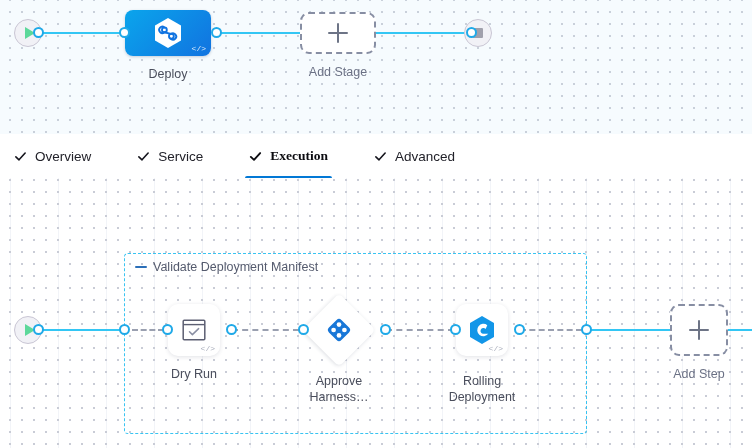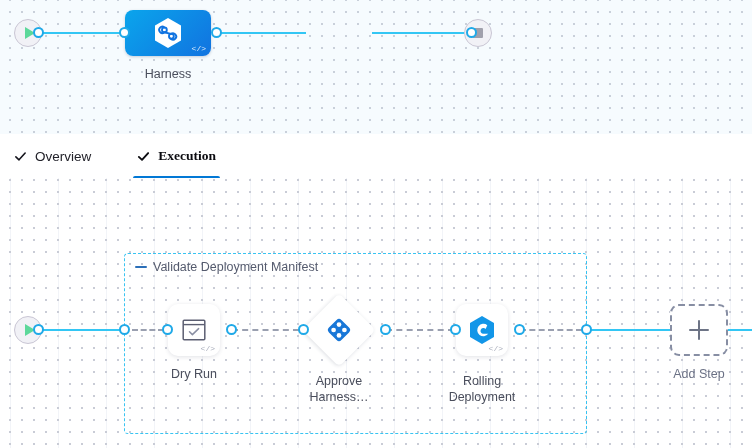--- a/index.html
+++ b/index.html
@@ -171,55 +171,77 @@
     <div class="node-wrap" style="left:125px;top:10px;width:86px;height:46px;">
       <div class="deploy-node">
         <svg width="30" height="32" viewBox="0 0 30 32">
           <path d="M15 1 L28 8.5 L28 23.5 L15 31 L2 23.5 L2 8.5 Z" fill="#ffffff"></path>
           <path d="M11.4 10.4 a3.2 3.2 0 1 0 0 5.0 l6.6 1.6 a3.2 3.2 0 1 1 0 5.0" fill="none" stroke="#1173e0" stroke-width="1.9" stroke-linecap="round"></path>
           <circle cx="11.4" cy="12.9" r="2.4" fill="none" stroke="#1173e0" stroke-width="1.9"></circle>
           <circle cx="18.4" cy="19.2" r="2.4" fill="none" stroke="#1173e0" stroke-width="1.9"></circle>
         </svg>
         <span class="code-badge">&lt;/&gt;</span>
       </div>
-      <div class="node-label">Harness</div>
+      <div class="node-label">Deploy</div>
     </div>
     <div class="port" style="left:119px;top:27px;"></div>
     <div class="port" style="left:211px;top:27px;"></div>
 
+    <div class="node-wrap" style="left:300px;top:12px;width:76px;height:42px;">
+      <div class="add-node" style="width:76px;height:42px;">
+        <span class="plus"></span>
+      </div>
+      <div class="node-label muted">Add Stage</div>
+    </div>
 
     <div class="terminal" style="left:464px;top:19px;">
       <div class="stop-sq"></div>
     </div>
     <div class="port" style="left:466px;top:27px;"></div>
   </div>
 
   <div class="tabbar">
 
     <div class="tab">
       <span class="tick">
         <svg width="13" height="13" viewBox="0 0 14 14">
             <path d="M2 7.4 L5.4 10.6 L12 3.3" fill="none" stroke="#14141c" stroke-width="1.7" stroke-linecap="round" stroke-linejoin="round"></path>
           </svg>
       </span>
       <span>Overview</span>
     </div>
 
+    <div class="tab" style="margin-left:18px;">
+      <span class="tick">
+        <svg width="13" height="13" viewBox="0 0 14 14">
+            <path d="M2 7.4 L5.4 10.6 L12 3.3" fill="none" stroke="#14141c" stroke-width="1.7" stroke-linecap="round" stroke-linejoin="round"></path>
+          </svg>
+      </span>
+      <span>Service</span>
+    </div>
 
 
     <div class="tab active" style="margin-left:18px;font-family:Liberation Serif, serif;">
       <span class="tick">
         <svg width="13" height="13" viewBox="0 0 14 14">
             <path d="M2 7.4 L5.4 10.6 L12 3.3" fill="none" stroke="#0b0b10" stroke-width="2" stroke-linecap="round" stroke-linejoin="round"></path>
           </svg>
       </span>
       <span>Execution</span>
       <span class="underline"></span>
     </div>
 
+    <div class="tab" style="margin-left:18px;">
+      <span class="tick">
+        <svg width="13" height="13" viewBox="0 0 14 14">
+            <path d="M2 7.4 L5.4 10.6 L12 3.3" fill="none" stroke="#14141c" stroke-width="1.7" stroke-linecap="round" stroke-linejoin="round"></path>
+          </svg>
+      </span>
+      <span>Advanced</span>
+    </div>
   </div>
 
   <div class="steps-canvas">
 
     <div class="edge" style="left:34px;top:151px;width:92px;"></div>
     <div class="edge dash" style="left:132px;top:151px;width:32px;"></div>
     <div class="edge dash" style="left:232px;top:151px;width:67px;"></div>
     <div class="edge dash" style="left:386px;top:151px;width:68px;"></div>
     <div class="edge dash" style="left:520px;top:151px;width:62px;"></div>
     <div class="edge" style="left:590px;top:151px;width:80px;"></div>

